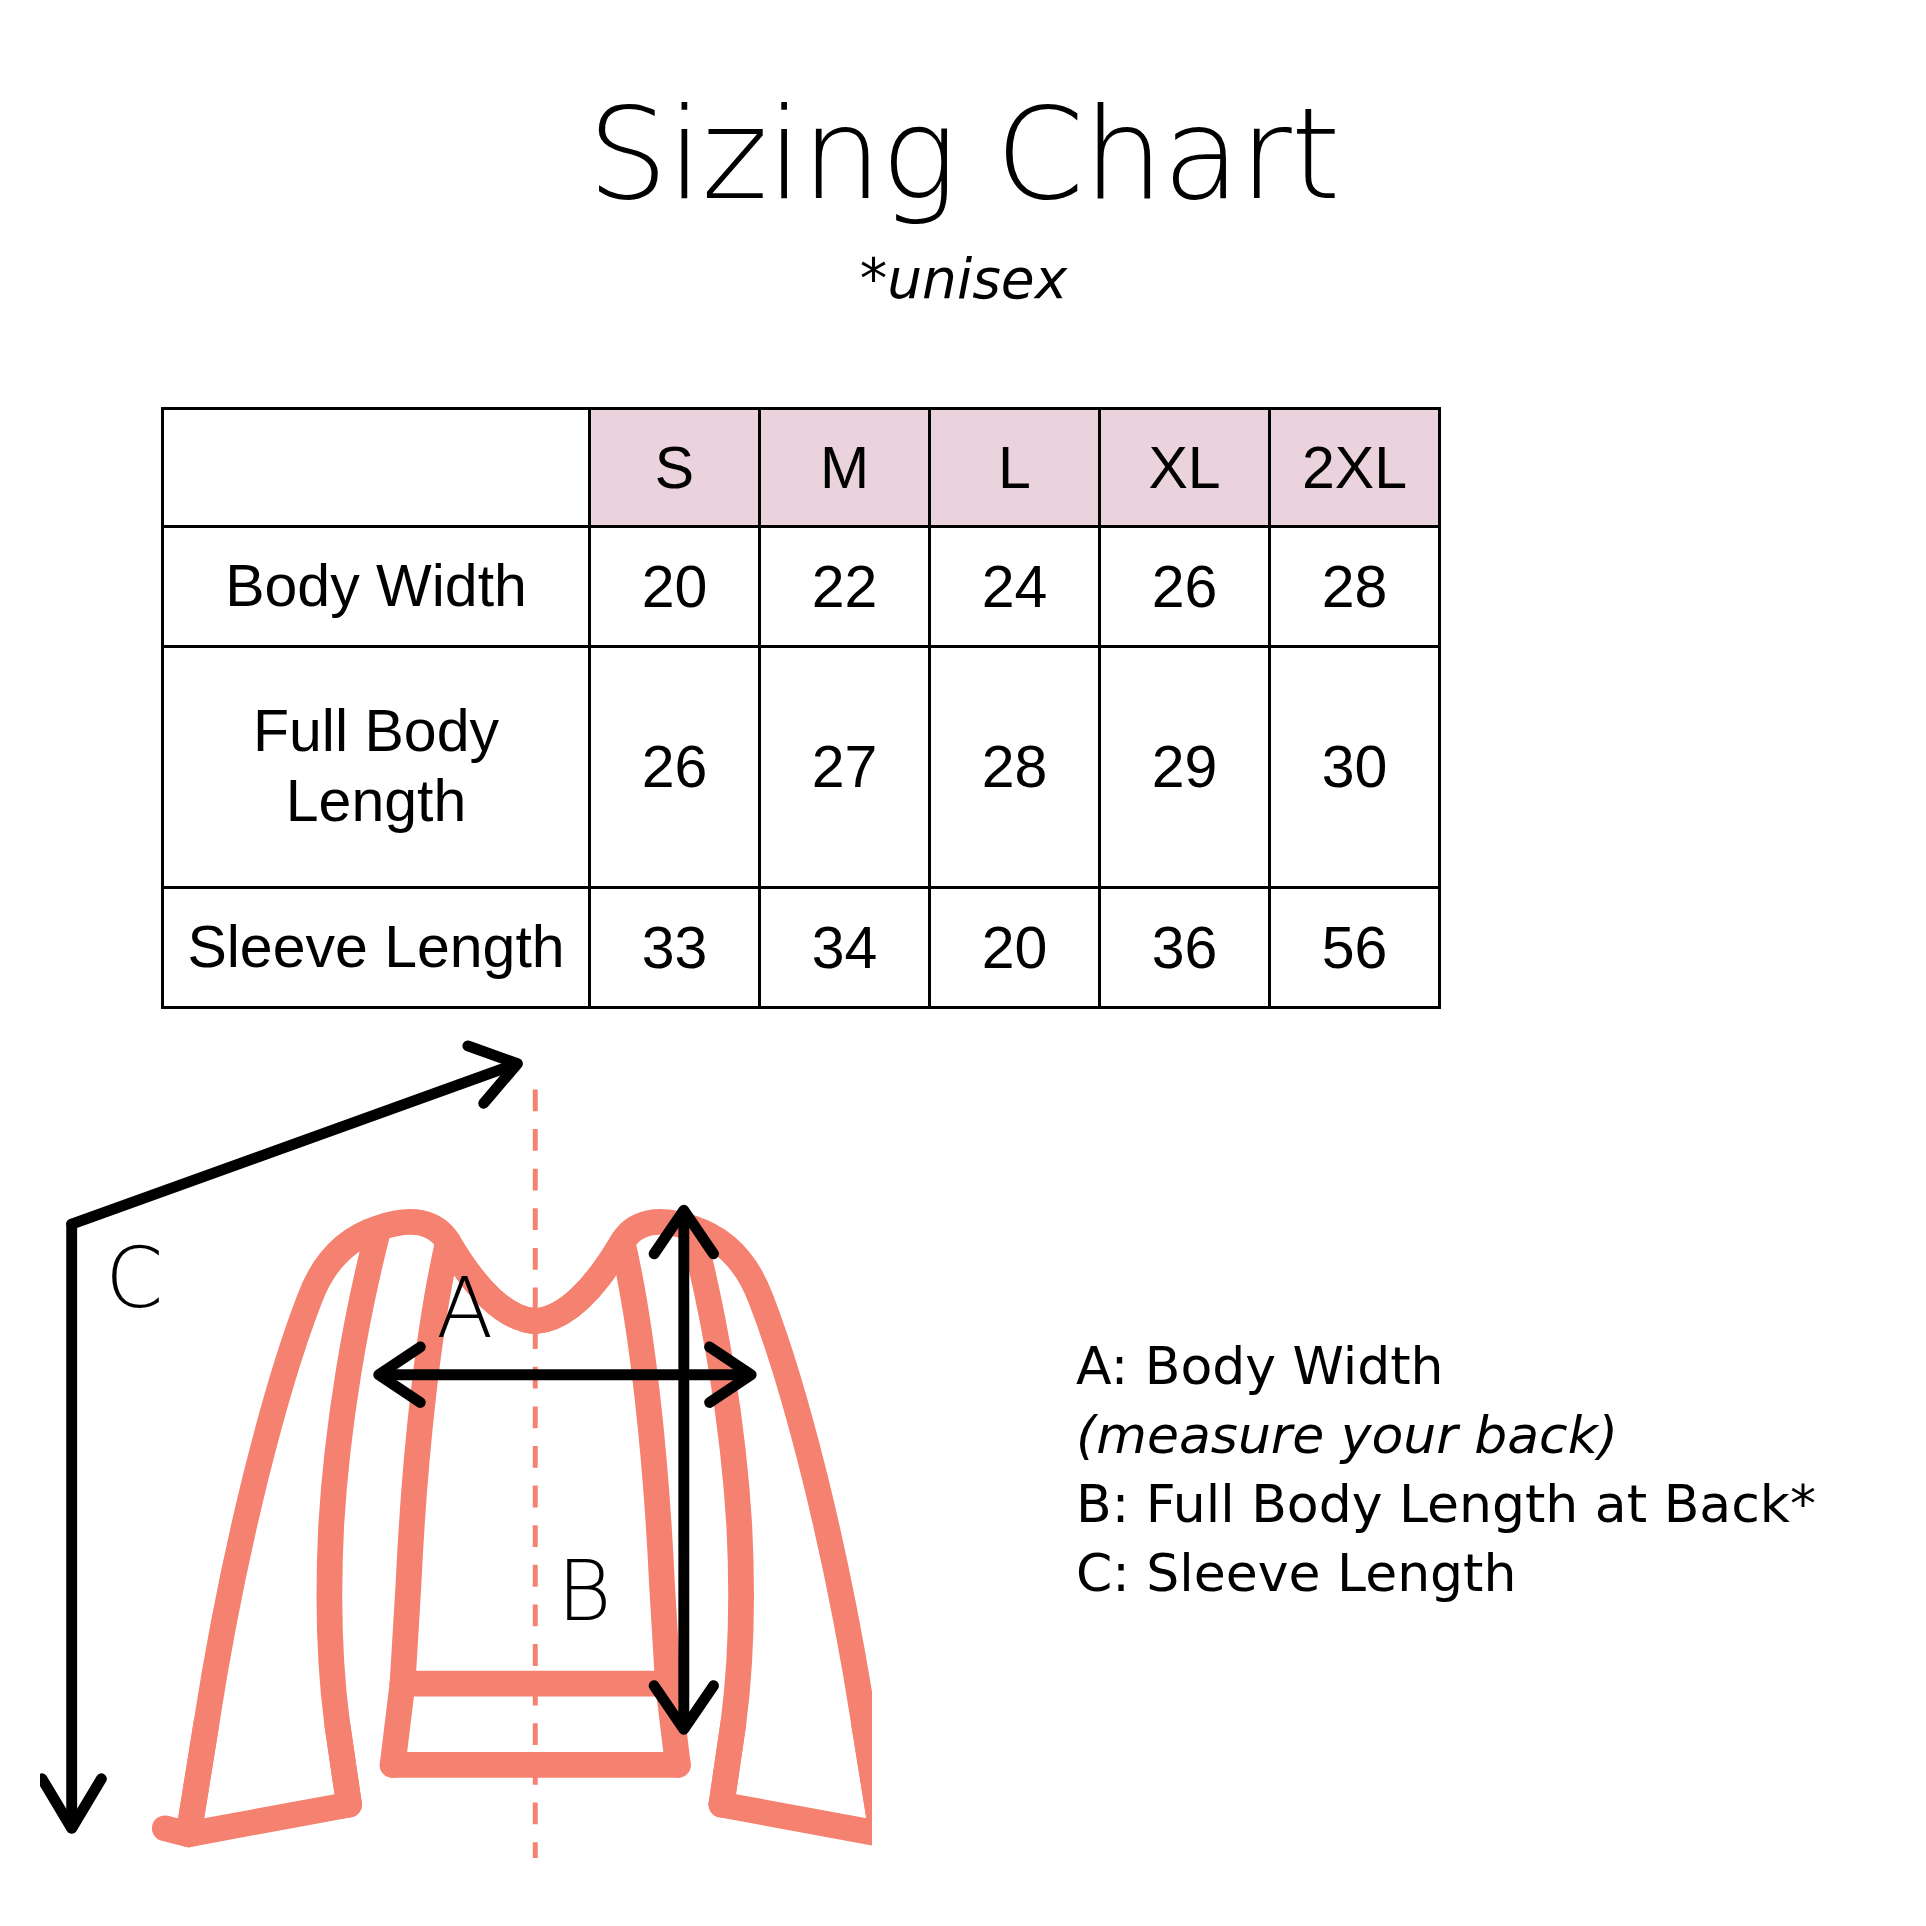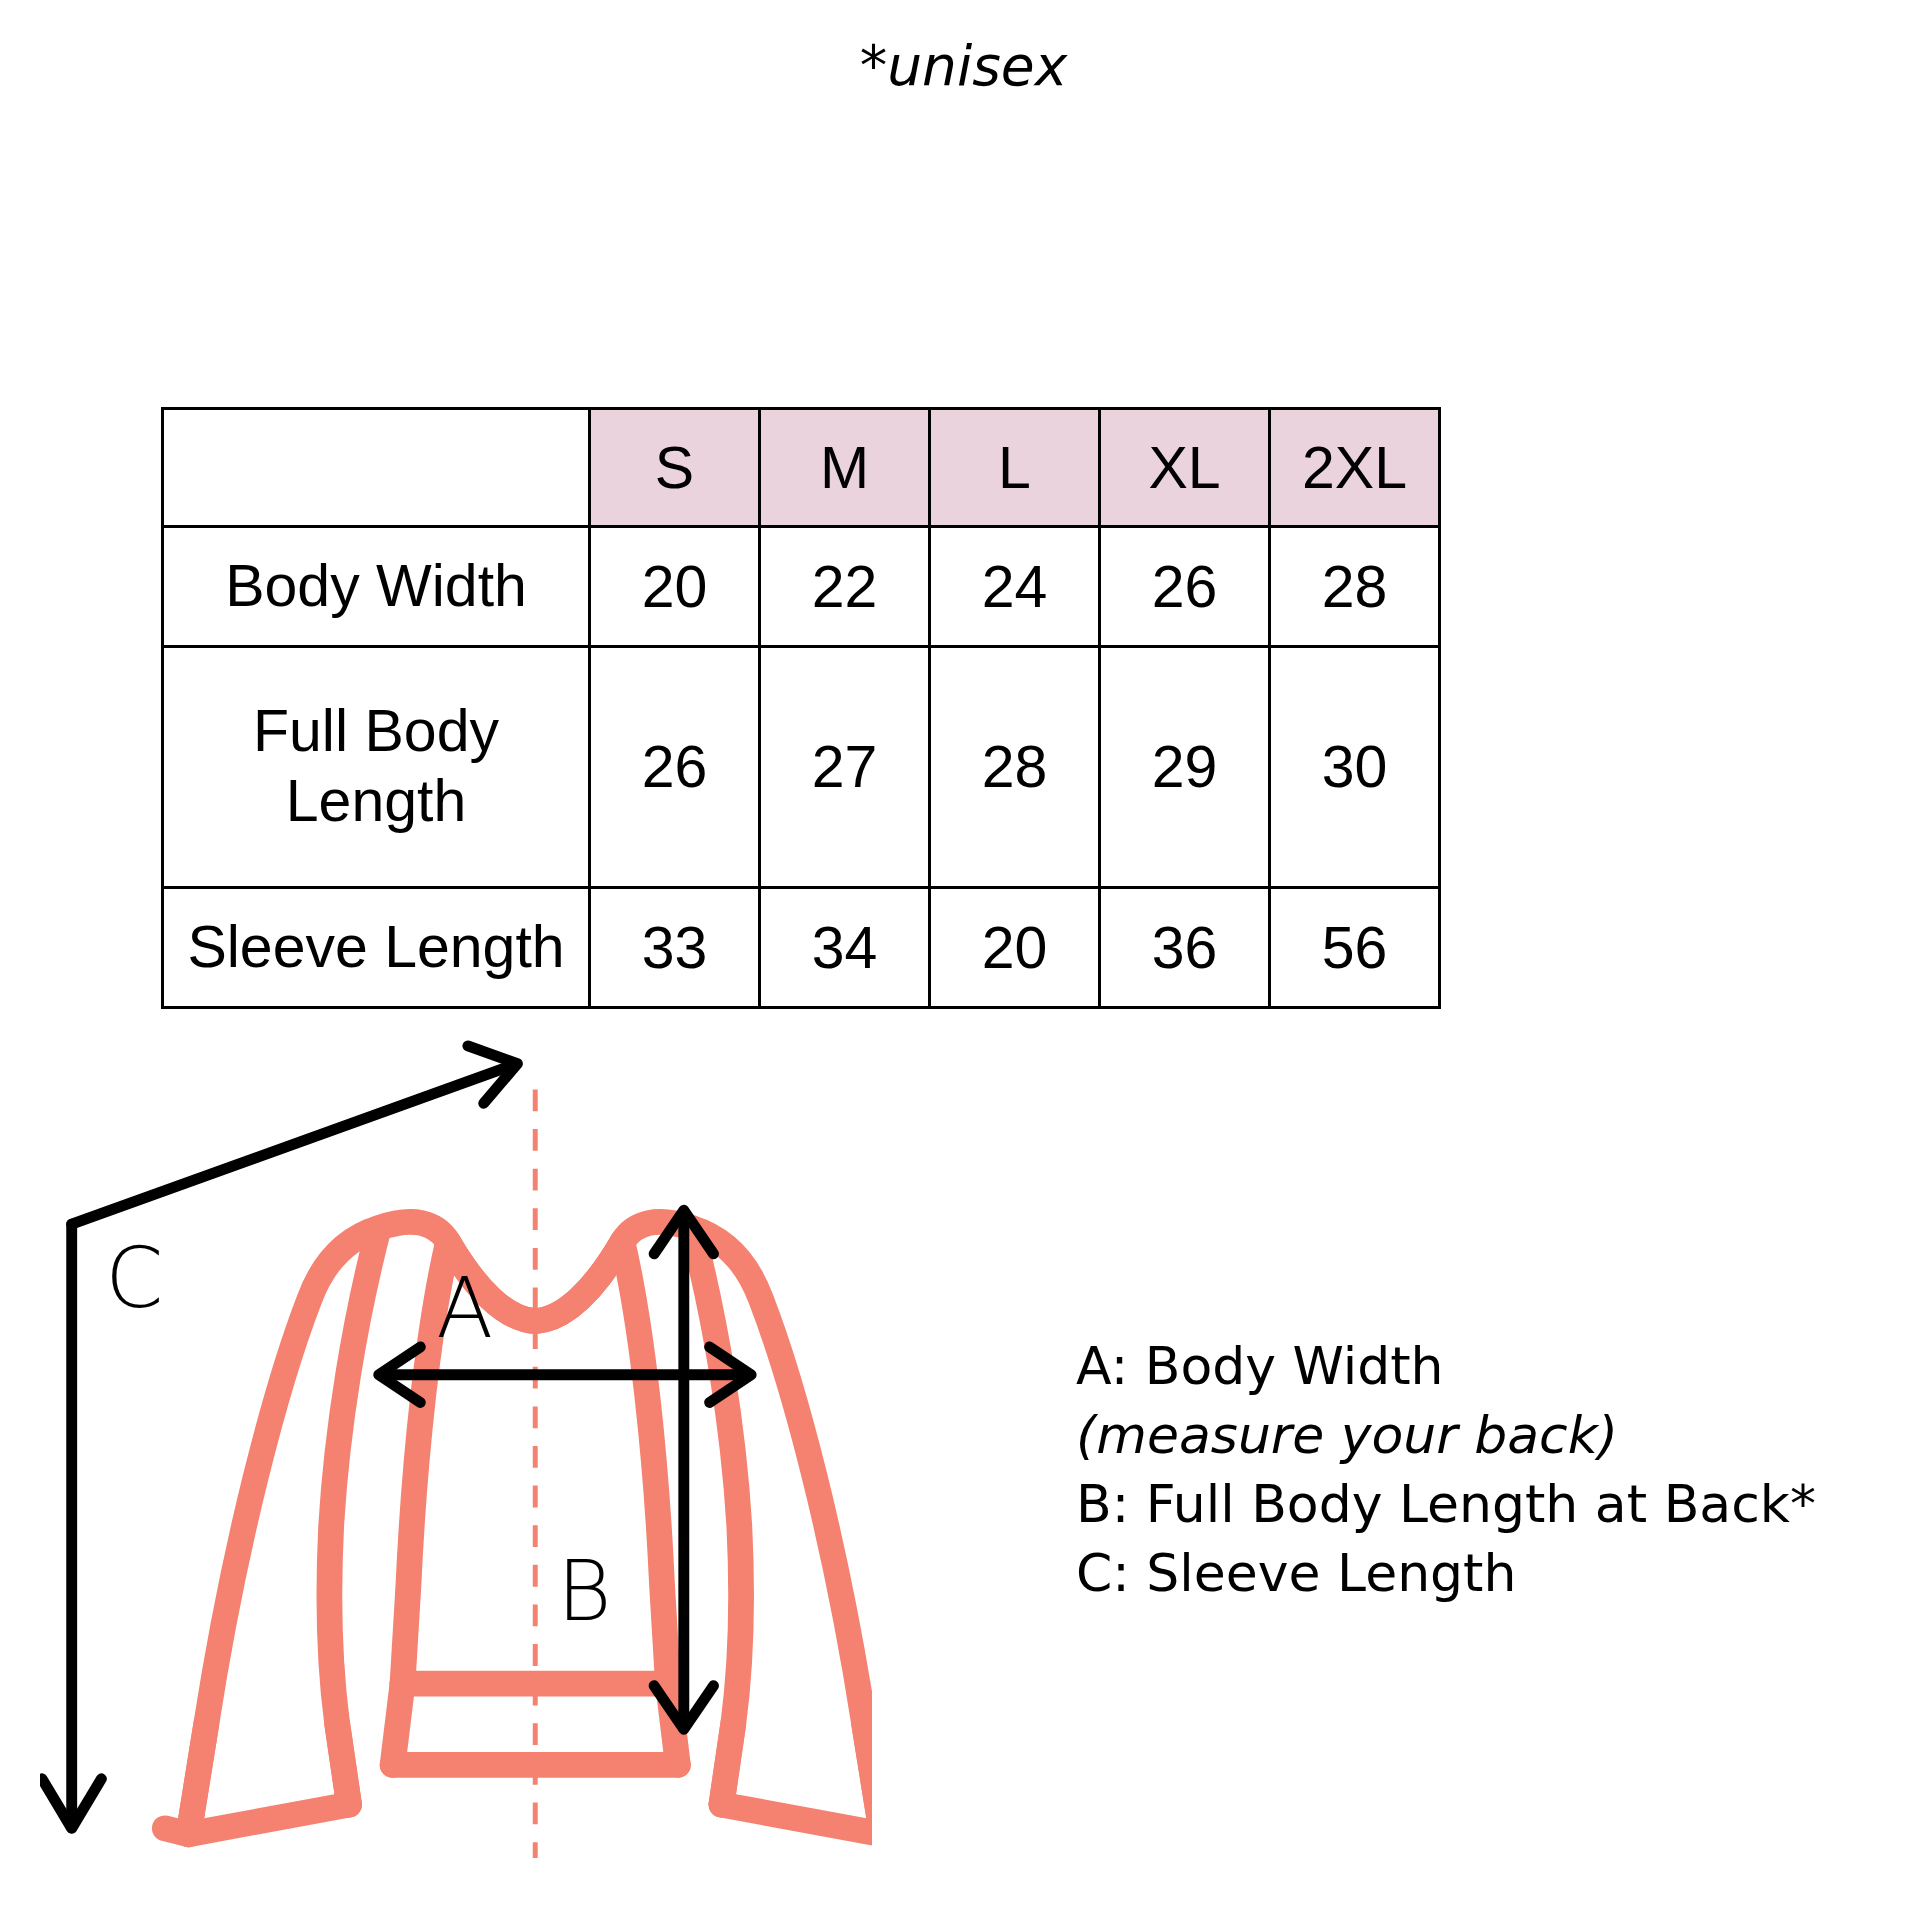--- a/index.html
+++ b/index.html
@@ -28,21 +28,21 @@
     margin: 0;
     padding-top: 85px;
     font-family: "DejaVu Sans", sans-serif;
     font-weight: 300;
     font-size: 127px;
     line-height: 1.1;
     letter-spacing: -1px;
     color: #000;
   }
   #page-subtitle {
-    margin: 12px;
+    margin: 0;
     padding-top: 22px;
     font-family: "DejaVu Sans", sans-serif;
     font-style: italic;
     font-weight: 400;
     font-size: 55px;
     color: #000;
   }
 
   
   #sizing-table-wrap {
@@ -109,20 +109,21 @@
     color: #000;
     font-weight: 400;
   }
   #legend .legend-line { display: block; white-space: nowrap; margin-left: 27px; }
   #legend .legend-note { font-style: italic; }
 </style>
 </head>
 <body>
 
 <div id="header">
+  <h1 id="page-title">Sizing Chart</h1>
   <div id="page-subtitle">*unisex</div>
 </div>
 
 <div id="sizing-table-wrap">
   <table class="sizing-table">
     <thead>
       <tr>
         <th class="corner-cell col-label"></th>
         <th class="size-head col-size">S</th>
         <th class="size-head col-size">M</th>

